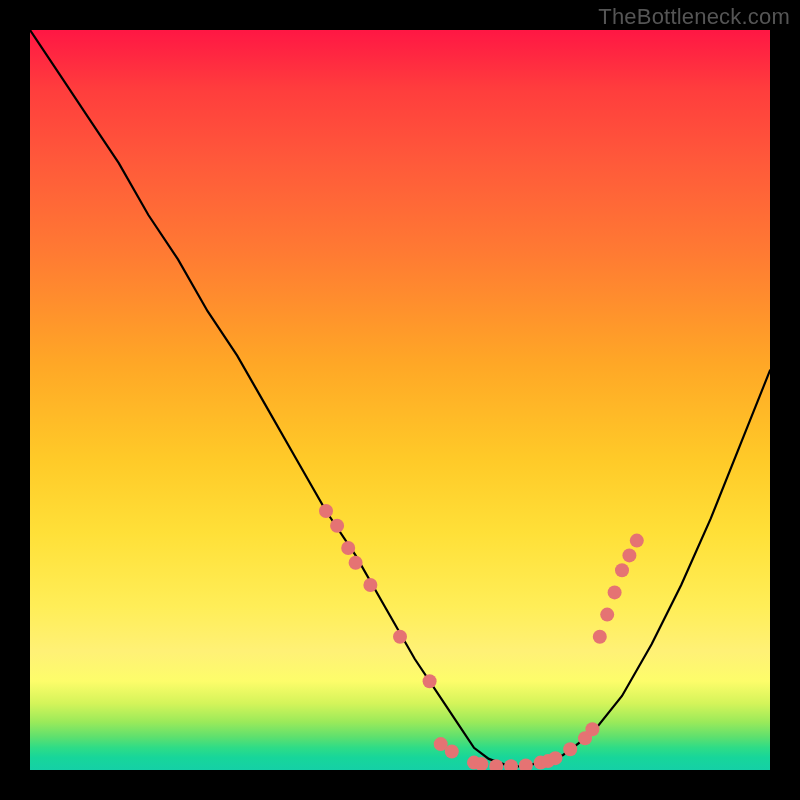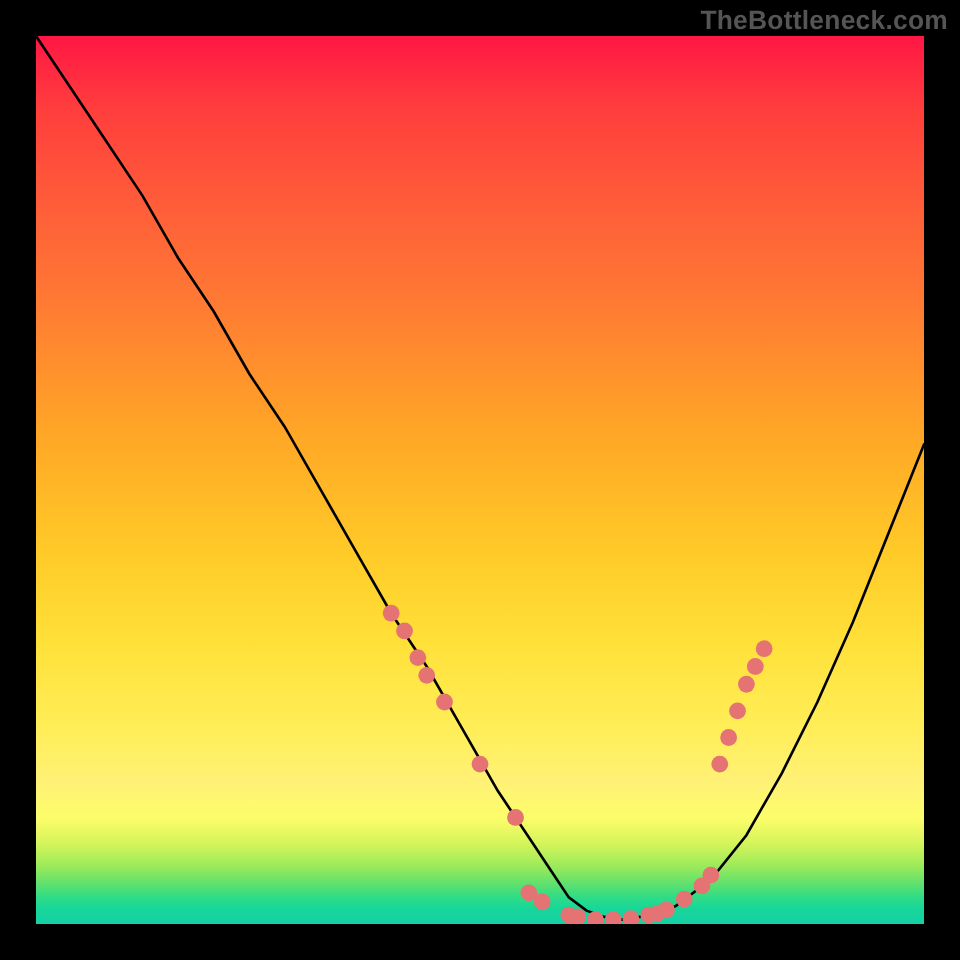--- a/index.html
+++ b/index.html
@@ -10,21 +10,21 @@
     position: relative;
     overflow: hidden;
     font-family: Arial, sans-serif;
   }
   .watermark {
     position: absolute;
     top: 4px;
     right: 10px;
     color: #555;
     font-size: 22px;
-    font-weight: 700;
+    font-weight: 400;
     z-index: 10;
     letter-spacing: 0.2px;
   }
   .plot-area {
     position: absolute;
     left: 30px;
     top: 30px;
     width: 740px;
     height: 740px;
     overflow: hidden;

